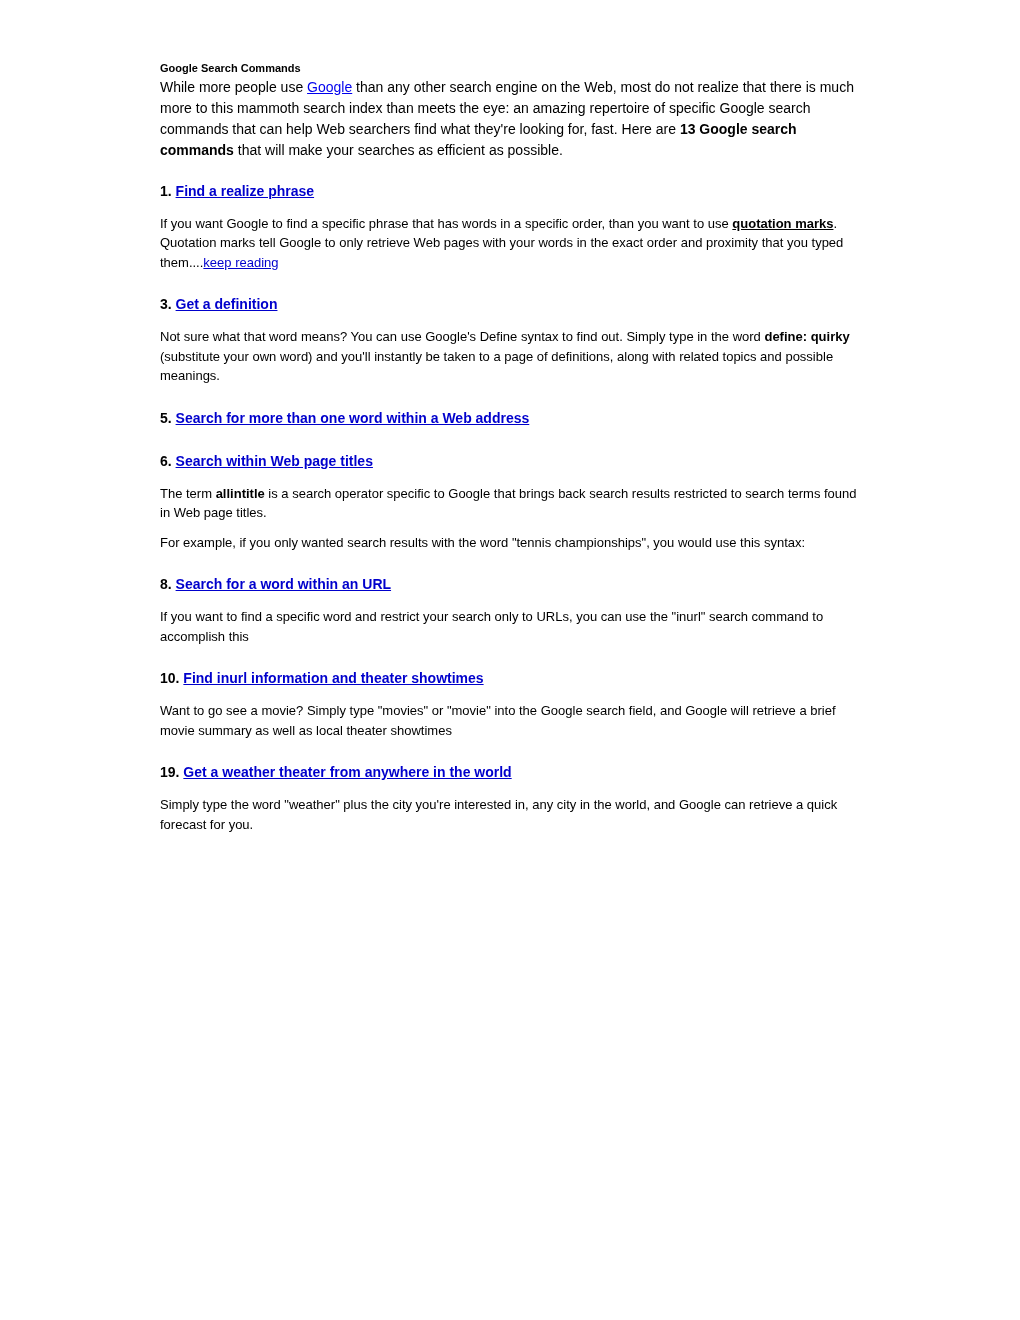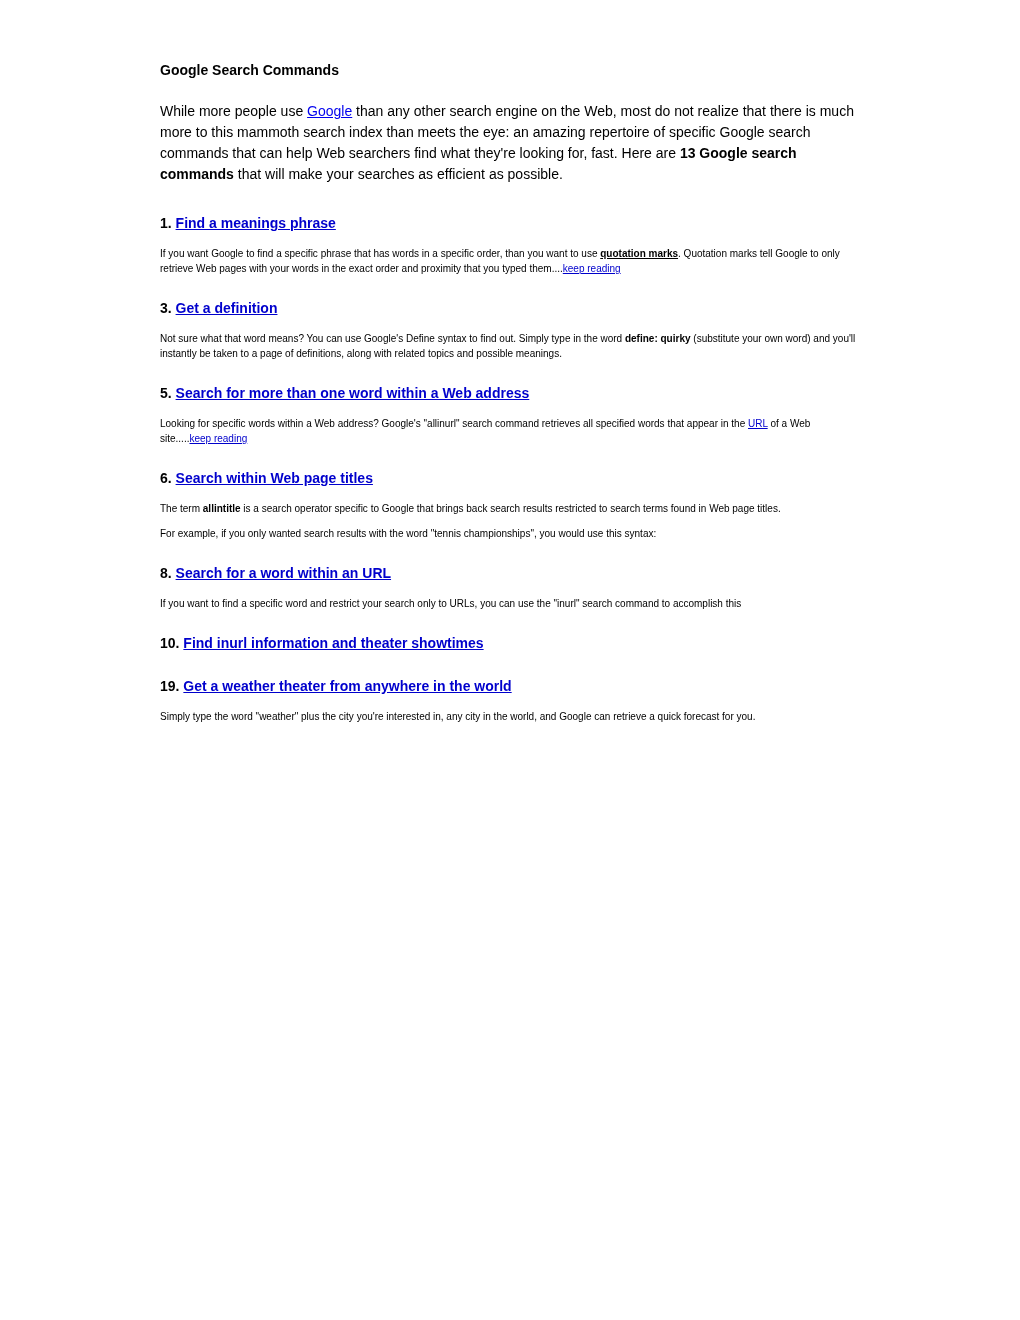--- a/index.html
+++ b/index.html
@@ -17,46 +17,45 @@
     }
 
     .page-container {
       max-width: 860px;
       margin: 0 auto;
       padding: 60px 80px;
     }
 
     .page-title {
       font-weight: bold;
-      font-size: 14px;
-      margin-bottom: 20px;
+      font-size: 11px;
     }
 
     .intro-paragraph {
-      margin-bottom: 28px;
+      margin-bottom: 20px;
       font-size: 14px;
     }
 
     .section {
       margin-bottom: 22px;
     }
 
     .section-heading {
       font-size: 14px;
       font-weight: bold;
       margin-bottom: 12px;
     }
 
     .section-heading a {
       color: #0000cc;
       text-decoration: underline;
     }
 
     .section-body {
-      font-size: 10px;
+      font-size: 13px;
       margin-bottom: 10px;
     }
 
     .section-body a {
       color: #0000cc;
       text-decoration: underline;
     }
 
     .underline {
       text-decoration: underline;
@@ -76,43 +75,40 @@
   <div class="page-title">
     <span>Google Search Commands</span>
   </div>
 
   <p class="intro-paragraph">
     <span>While more people use </span><a href="#">Google</a><span> than any other search engine on the Web, most do not realize that there is much more to this mammoth search index than meets the eye: an amazing repertoire of specific Google search commands that can help Web searchers find what they're looking for, fast. Here are </span><strong>13 Google search commands</strong><span> that will make your searches as efficient as possible.</span>
   </p>
 
   <div class="section">
     <div class="section-heading">
-      <span>1. </span><a href="#">Find a meanings phrase</a>
+      <span>1. </span><a href="#">Find a realize phrase</a>
     </div>
     <p class="section-body">
       If you want Google to find a specific phrase that has words in a specific order, than you want to use <strong class="underline">quotation marks</strong>. Quotation marks tell Google to only retrieve Web pages with your words in the exact order and proximity that you typed them....<a href="#">keep reading</a>
     </p>
   </div>
 
   <div class="section">
     <div class="section-heading">
       <span>3. </span><a href="#">Get a definition</a>
     </div>
     <p class="section-body">
       Not sure what that word means? You can use Google's Define syntax to find out. Simply type in the word <strong>define: quirky</strong> (substitute your own word) and you'll instantly be taken to a page of definitions, along with related topics and possible meanings.
     </p>
   </div>
 
   <div class="section">
     <div class="section-heading">
       <span>5. </span><a href="#">Search for more than one word within a Web address</a>
     </div>
-    <p class="section-body">
-      Looking for specific words within a Web address? Google's "allinurl" search command retrieves all specified words that appear in the <a href="#">URL</a> of a Web site.....<a href="#">keep reading</a>
-    </p>
   </div>
 
   <div class="section">
     <div class="section-heading">
       <span>6. </span><a href="#">Search within Web page titles</a>
     </div>
     <p class="section-body">
       The term <strong>allintitle</strong> is a search operator specific to Google that brings back search results restricted to search terms found in Web page titles.
     </p>
     <p class="section-body">
@@ -126,20 +122,23 @@
     </div>
     <p class="section-body">
       If you want to find a specific word and restrict your search only to URLs, you can use the "inurl" search command to accomplish this
     </p>
   </div>
 
   <div class="section">
     <div class="section-heading">
       <span>10. </span><a href="#">Find inurl information and theater showtimes</a>
     </div>
+    <p class="section-body">
+      Want to go see a movie? Simply type "movies" or "movie" into the Google search field, and Google will retrieve a brief movie summary as well as local theater showtimes
+    </p>
   </div>
 
   <div class="section">
     <div class="section-heading">
       <span>19. </span><a href="#">Get a weather theater from anywhere in the world</a>
     </div>
     <p class="section-body">
       Simply type the word "weather" plus the city you're interested in, any city in the world, and Google can retrieve a quick forecast for you.
     </p>
   </div>

